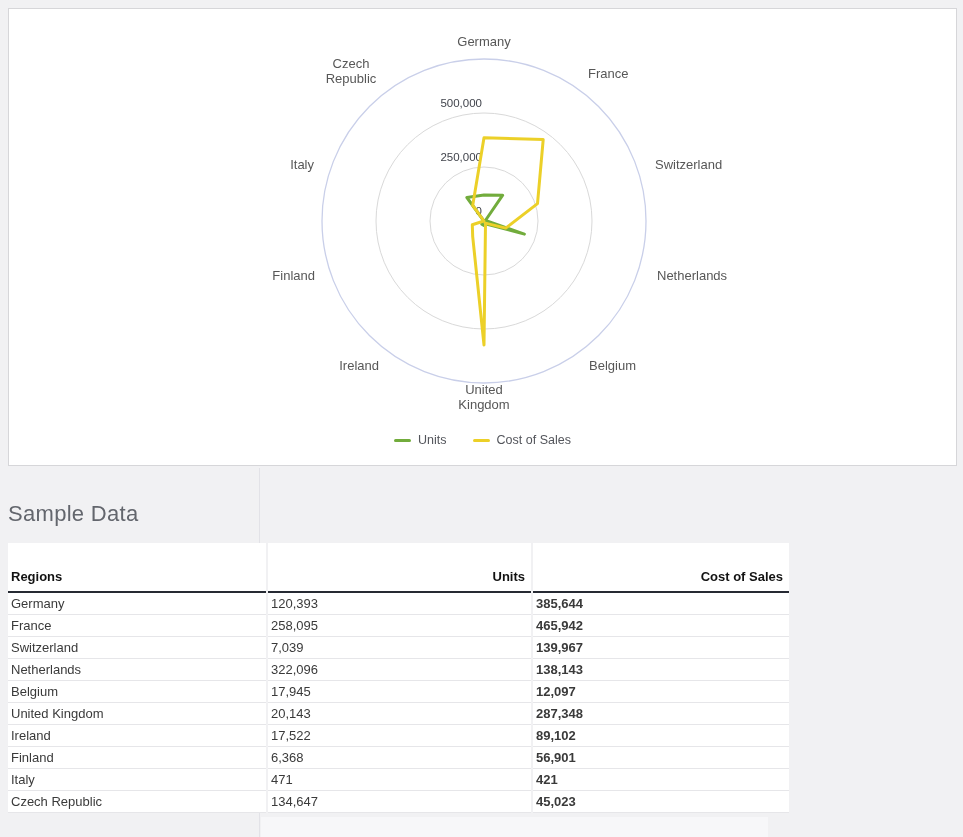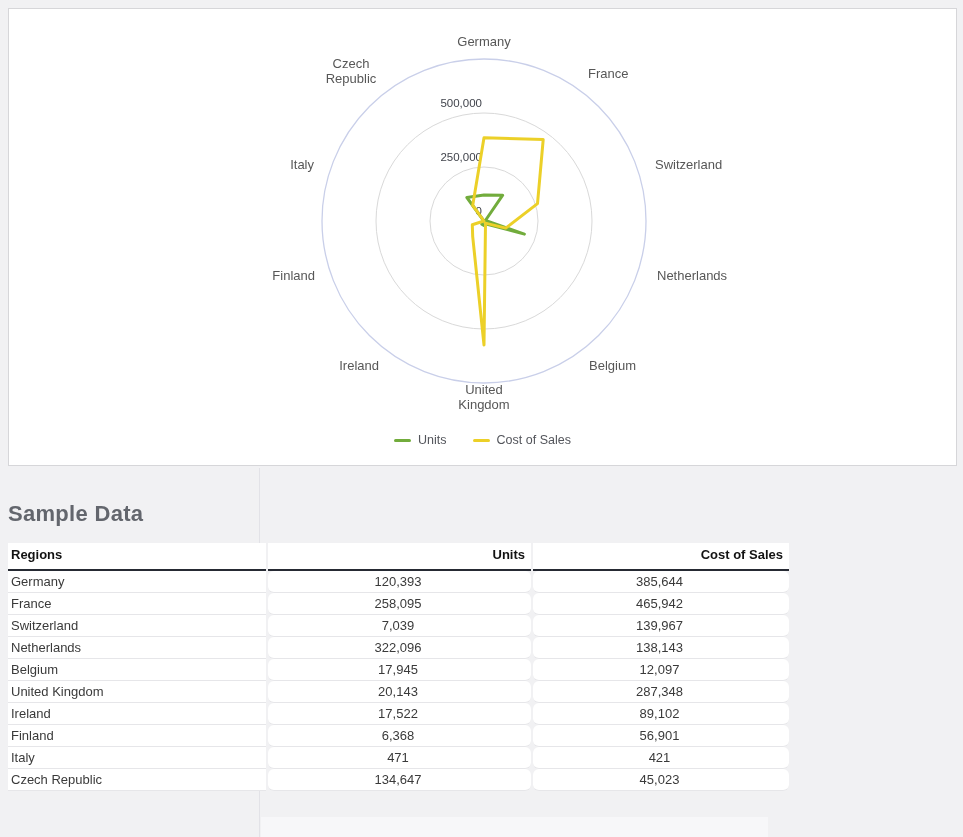--- a/index.html
+++ b/index.html
@@ -24,40 +24,40 @@
   .legend-dash{width:17px;height:3px;border-radius:2px;background:#999;}
   .legend-label{font-size:12.5px;color:#53555b;}
   .divider-v{
     position:absolute;left:259px;top:468px;width:1px;height:369px;background:#e2e2e7;
   }
   .bottom-strip{
     position:absolute;left:261px;top:817px;width:507px;height:20px;background:#f7f7f9;
   }
   .heading{
     position:absolute;left:8px;top:501px;margin:0;
-    font-size:22px;font-weight:700;color:#63666d;letter-spacing:0.3px;
+    font-size:22px;font-weight:400;color:#63666d;letter-spacing:0.3px;
   }
   table.sample-table{
     position:absolute;left:6px;top:543px;
     border-collapse:separate;border-spacing:2px 0;
   }
   .sample-table th{
     background:#fff;font-size:13px;font-weight:700;color:#121212;
-    padding:4px 6px 7px 3px;border-bottom:2px solid #262a33;text-align:left;
+    padding:26px 6px 7px 3px;border-bottom:2px solid #262a33;text-align:left;
     white-space:nowrap;
   }
   .sample-table th.col-num{text-align:right;}
   .sample-table td{
     background:#fff;font-size:13px;color:#3a3a3a;
     padding:3px 6px 3px 3px;border-bottom:1px solid #e6e6e9;white-space:nowrap;
   }
-  .sample-table td.col-num{text-align:center;border-radius:6px;}
+  .sample-table td.col-num{text-align:left;}
   .w1{width:249px;}
   .w2{width:254px;}
-  .w3{width:247px;}
+  .w3{width:247px;font-weight:bold;}
 </style>
 </head>
 <body>
 
 <div class="chart-panel">
   <svg id="radar-svg" width="949" height="414" viewBox="0 0 949 414">
       <circle cx="475" cy="212" r="54" fill="none" stroke="#d9d9d9" stroke-width="1"></circle>
       <circle cx="475" cy="212" r="108" fill="none" stroke="#d9d9d9" stroke-width="1"></circle>
       <circle cx="475" cy="212" r="162" fill="none" stroke="#c9cfe9" stroke-width="1.3"></circle>
       <text x="473" y="206" text-anchor="end" class="tick-label">0</text>

